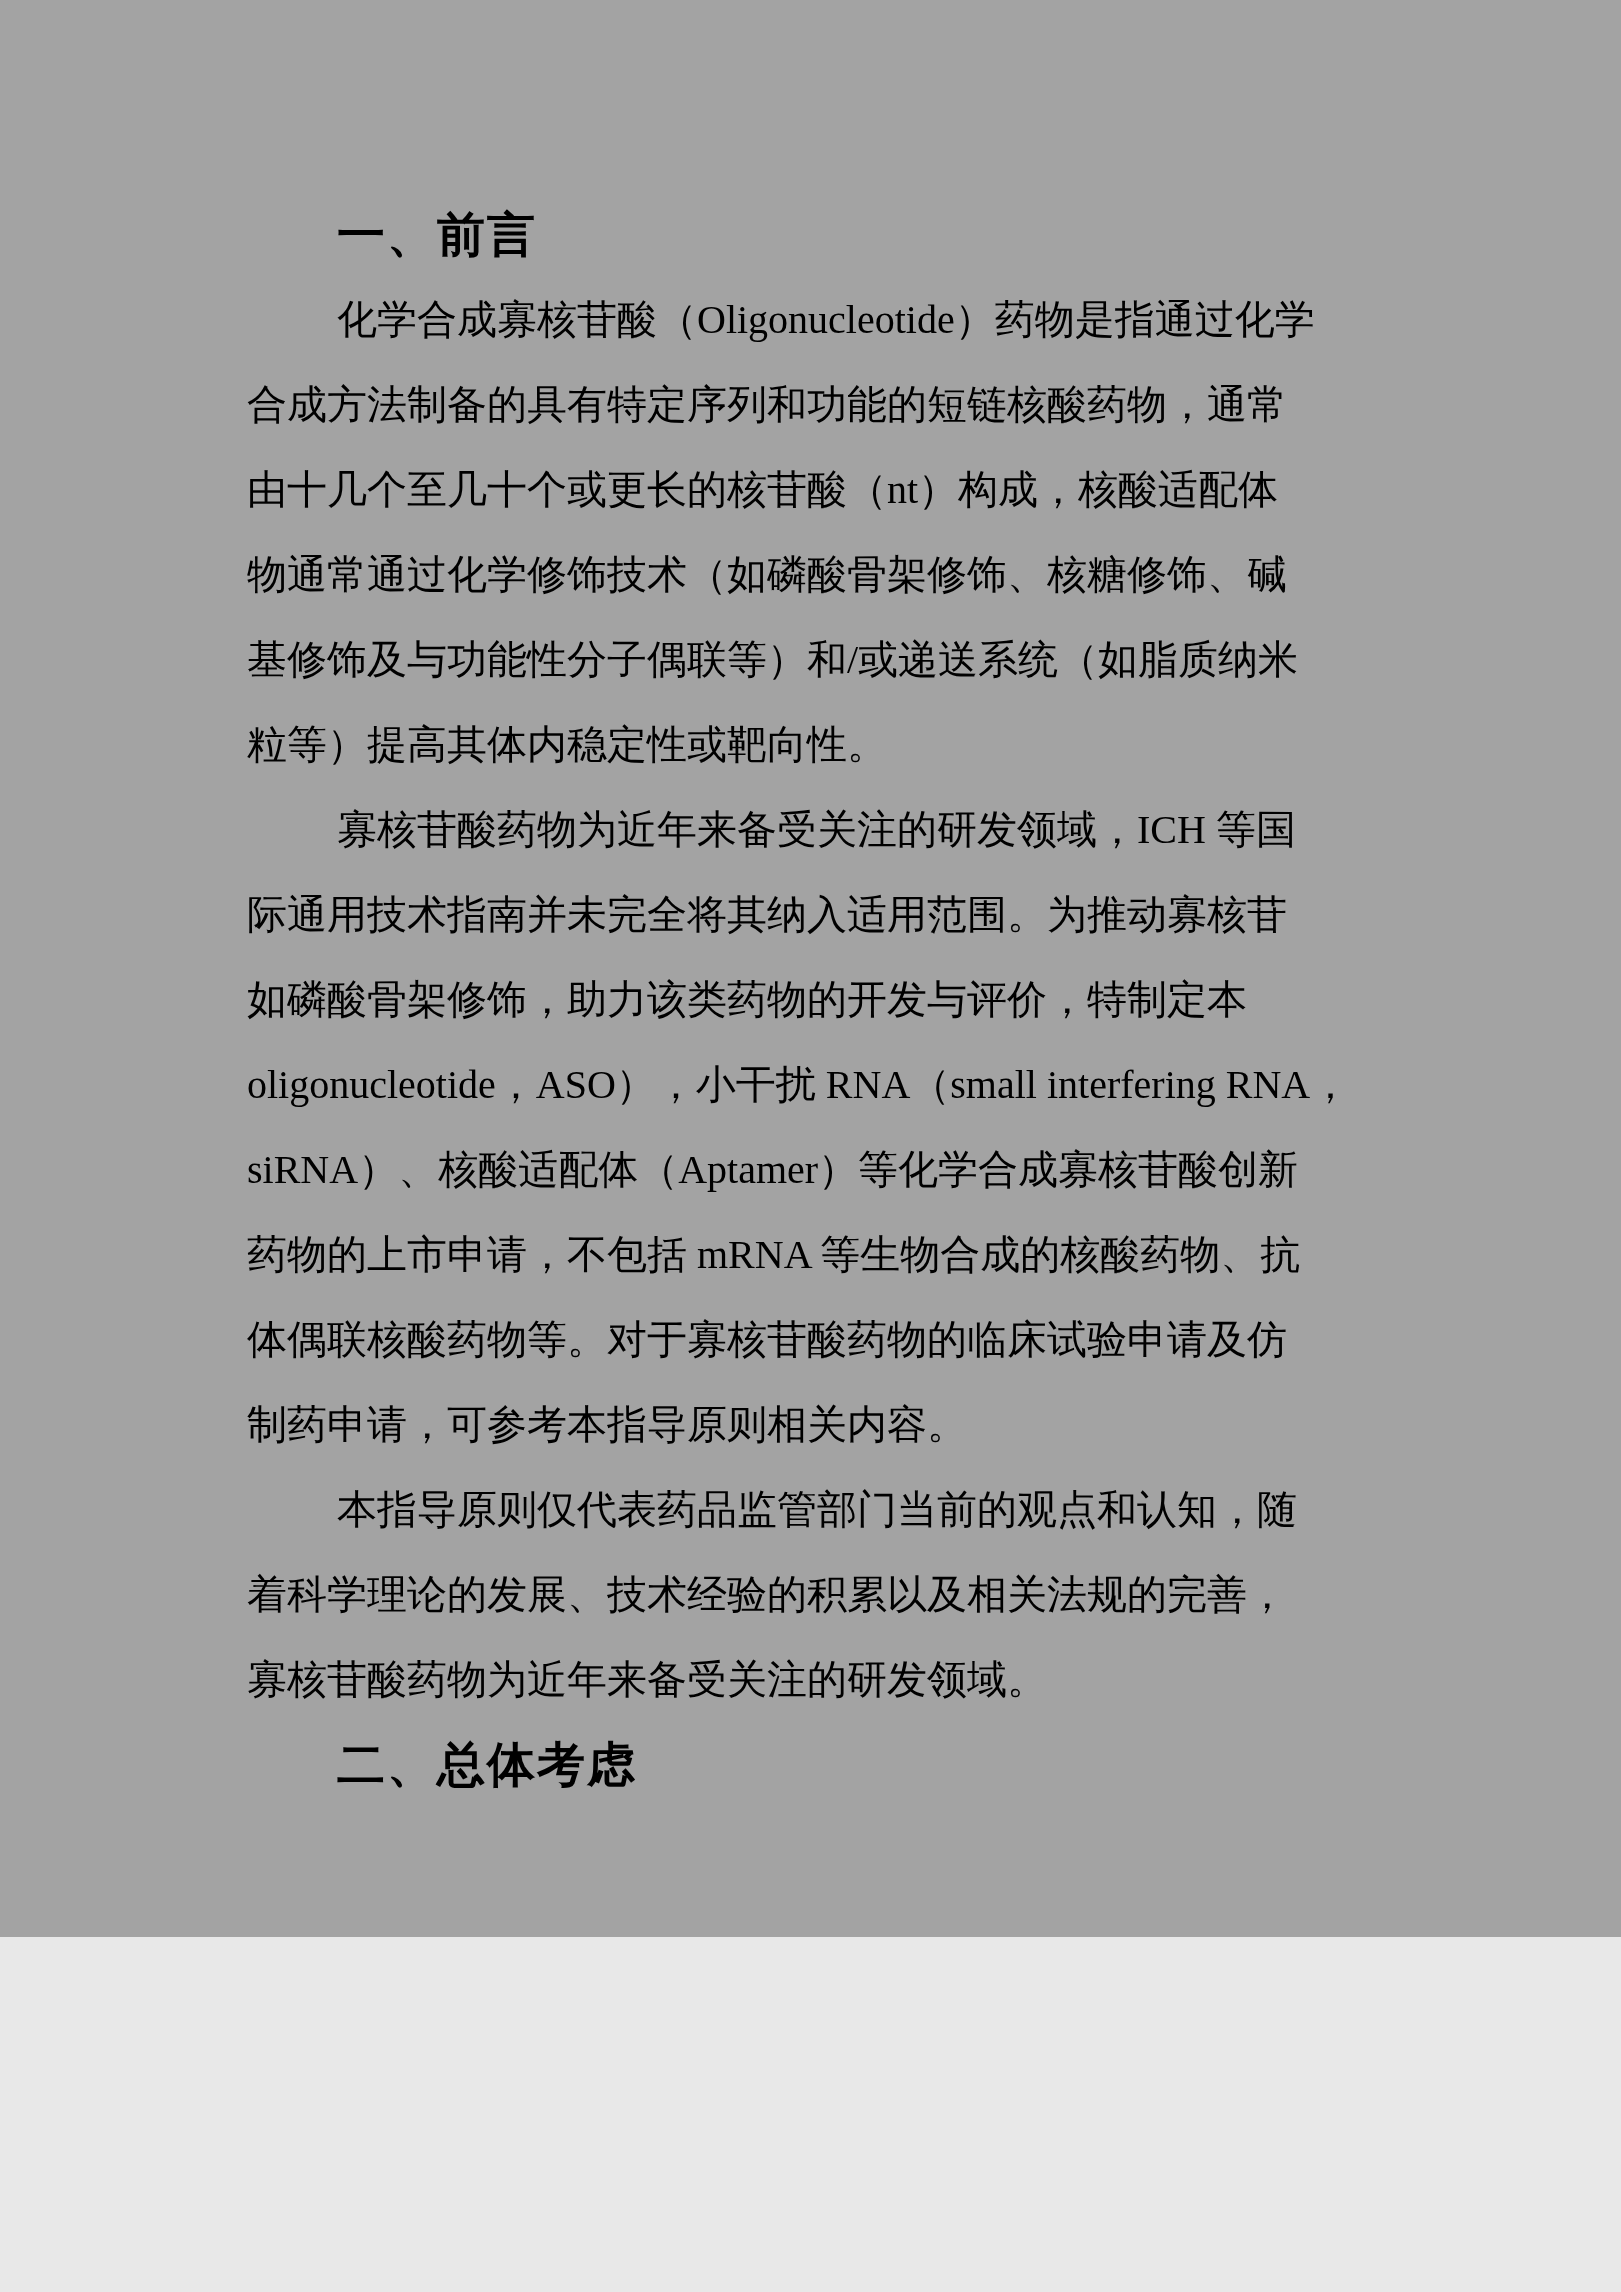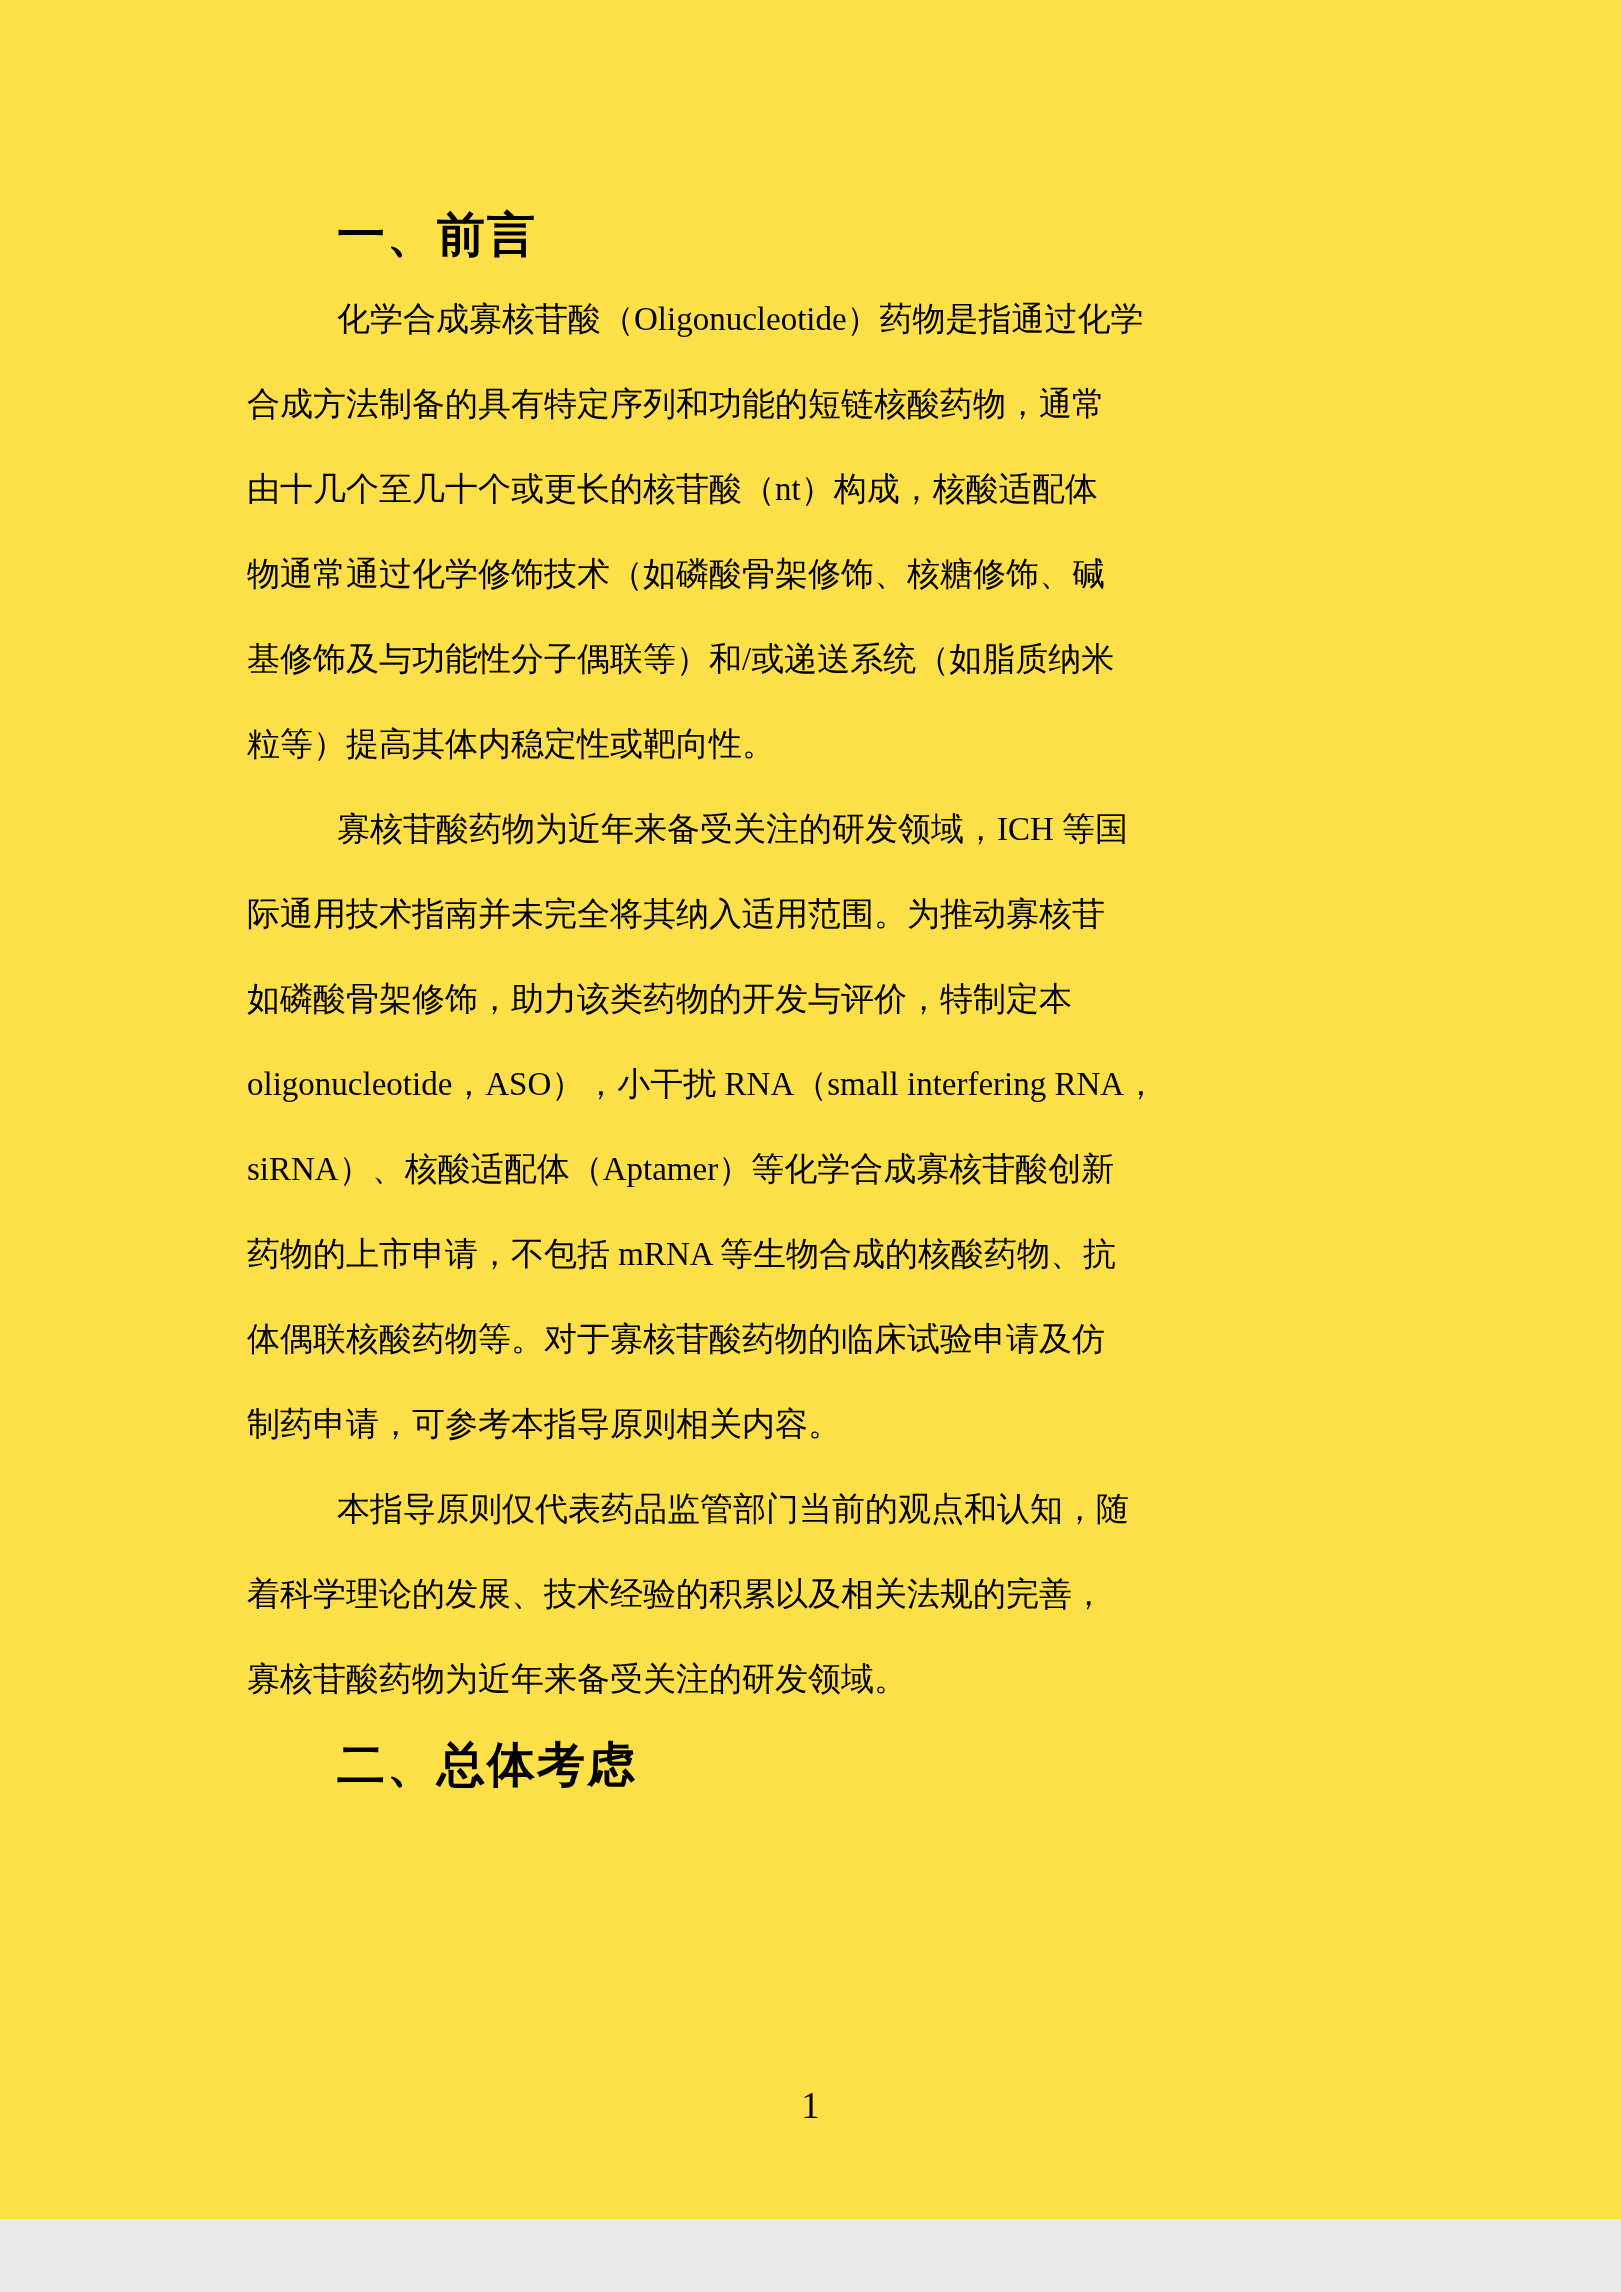--- a/index.html
+++ b/index.html
@@ -3,37 +3,37 @@
 <meta charset="utf-8">
 <style>
   html, body {
     margin: 0;
     padding: 0;
     background: #e8e8e8;
   }
   .page {
     position: relative;
     width: 1621px;
-    height: 2219px;
+    height: 1937px;
     margin: 0 auto;
-    background: #fde047;
+    background: #a3a3a3;
     color: #000000;
     font-family: "Liberation Serif", "DejaVu Serif", serif;
     overflow: hidden;
   }
   .content {
     position: absolute;
     left: 247px;
     top: 192px;
     width: 1149px;
   }
   .line {
     height: 85px;
     line-height: 85px;
-    font-size: 33px;
+    font-size: 40px;
     white-space: nowrap;
     text-align: left;
   }
   .line.indent {
     padding-left: 90px;
   }
   .line.heading {
     font-family: "DejaVu Sans", "Liberation Sans", sans-serif;
     font-weight: bold;
     font-size: 48px;

